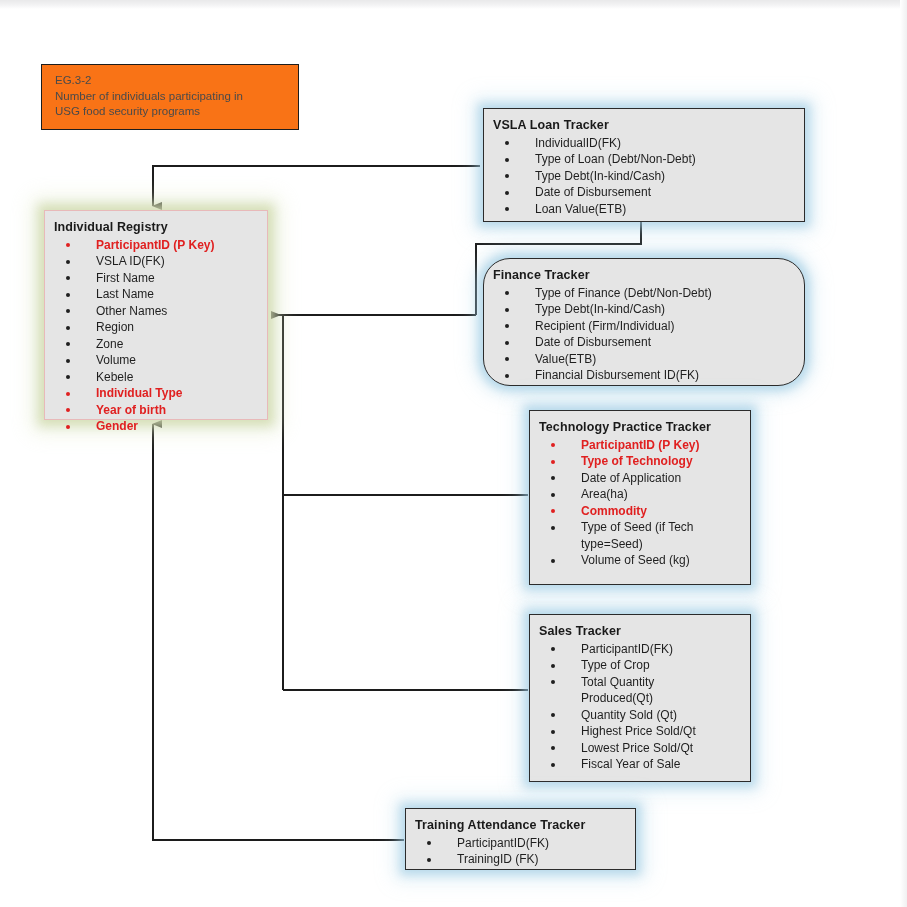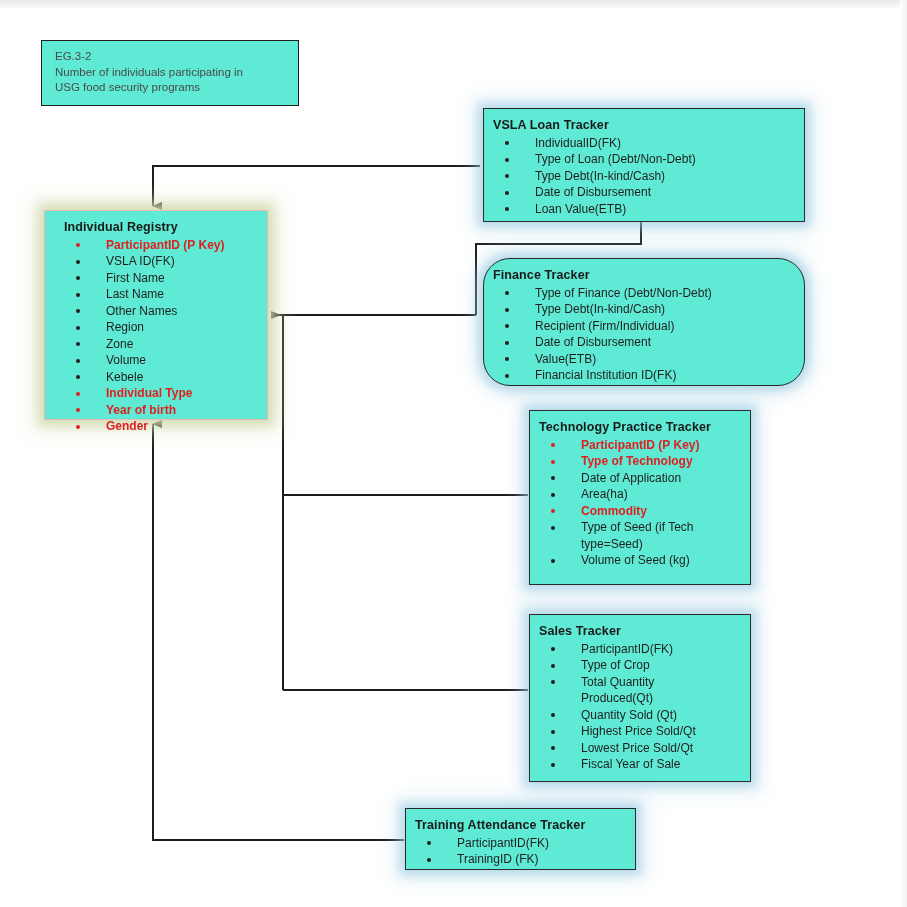--- a/index.html
+++ b/index.html
@@ -26,21 +26,21 @@
   #right-band {
     position: absolute;
     right: 0; top: 0;
     width: 7px; height: 907px;
     background: linear-gradient(to left, #f0f0f1 0%, #ffffff 100%);
   }
 
   
   .ebox {
     position: absolute;
-    background: #5eead4;
+    background: #e5e5e5;
     border: 1px solid #2b2b2b;
     box-sizing: border-box;
   }
   .ebox.glow-blue {
     box-shadow: 0 0 9px 5px rgba(150, 198, 224, 0.55),
                 0 0 18px 10px rgba(176, 214, 234, 0.35);
   }
   .ebox.glow-green {
     border: 1px solid #e8b9b9;
     box-shadow: 0 0 10px 6px rgba(205, 216, 170, 0.75),
@@ -85,25 +85,25 @@
     background: #e02020;
   }
   .ebox .inner {
     padding: 9px 6px 8px 9px;
   }
 
   
   #note-box {
     position: absolute;
     left: 41px;
-    top: 40px;
+    top: 64px;
     width: 258px;
     height: 66px;
     border: 1px solid #1d1d1d;
-    background: #5eead4;
+    background: #f97316;
     box-sizing: border-box;
   }
   #note-box .note-text {
     padding: 8px 8px 0 13px;
     font-size: 11.5px;
     line-height: 15.5px;
     color: #4a4a4a;
     white-space: pre-line;
   }
 
@@ -157,21 +157,21 @@
       <path d="M404,840 L153,840 L153,424" fill="none" stroke="#1c1c1c" stroke-width="2" marker-end="url(#arrowUp)"></path>
     </g>
   </svg>
 
   <div id="note-box">
     <div class="note-text">EG.3-2
 Number of individuals participating in
 USG food security programs</div>
   </div>
 
-  <div class="ebox glow-green" id="box-individual-registry" style="left:44px; top:210px; width:224px; height:210px;padding-left:10px;">
+  <div class="ebox glow-green" id="box-individual-registry" style="left:44px; top:210px; width:224px; height:210px;">
     <div class="inner">
       <div class="title">Individual Registry</div>
       <ul>
         <li class="key">ParticipantID (P Key)</li>
         <li>VSLA ID(FK)</li>
         <li>First Name</li>
         <li>Last Name</li>
         <li>Other Names</li>
         <li>Region</li>
         <li>Zone</li>
@@ -199,21 +199,21 @@
 
   <div class="ebox glow-blue" id="box-finance-tracker" style="left:483px; top:258px; width:322px; height:128px;border-radius:27px;">
     <div class="inner">
       <div class="title">Finance  Tracker</div>
       <ul>
         <li>Type of Finance (Debt/Non-Debt)</li>
         <li>Type Debt(In-kind/Cash)</li>
         <li>Recipient (Firm/Individual)</li>
         <li>Date of Disbursement</li>
         <li>Value(ETB)</li>
-        <li>Financial Institution ID(FK)</li>
+        <li>Financial Disbursement ID(FK)</li>
       </ul>
     </div>
   </div>
 
   <div class="ebox glow-blue" id="box-technology-practice-tracker" style="left:529px; top:410px; width:222px; height:175px;">
     <div class="inner">
       <div class="title">Technology Practice Tracker</div>
       <ul>
         <li class="key">ParticipantID (P Key)</li>
         <li class="key">Type of Technology</li>

